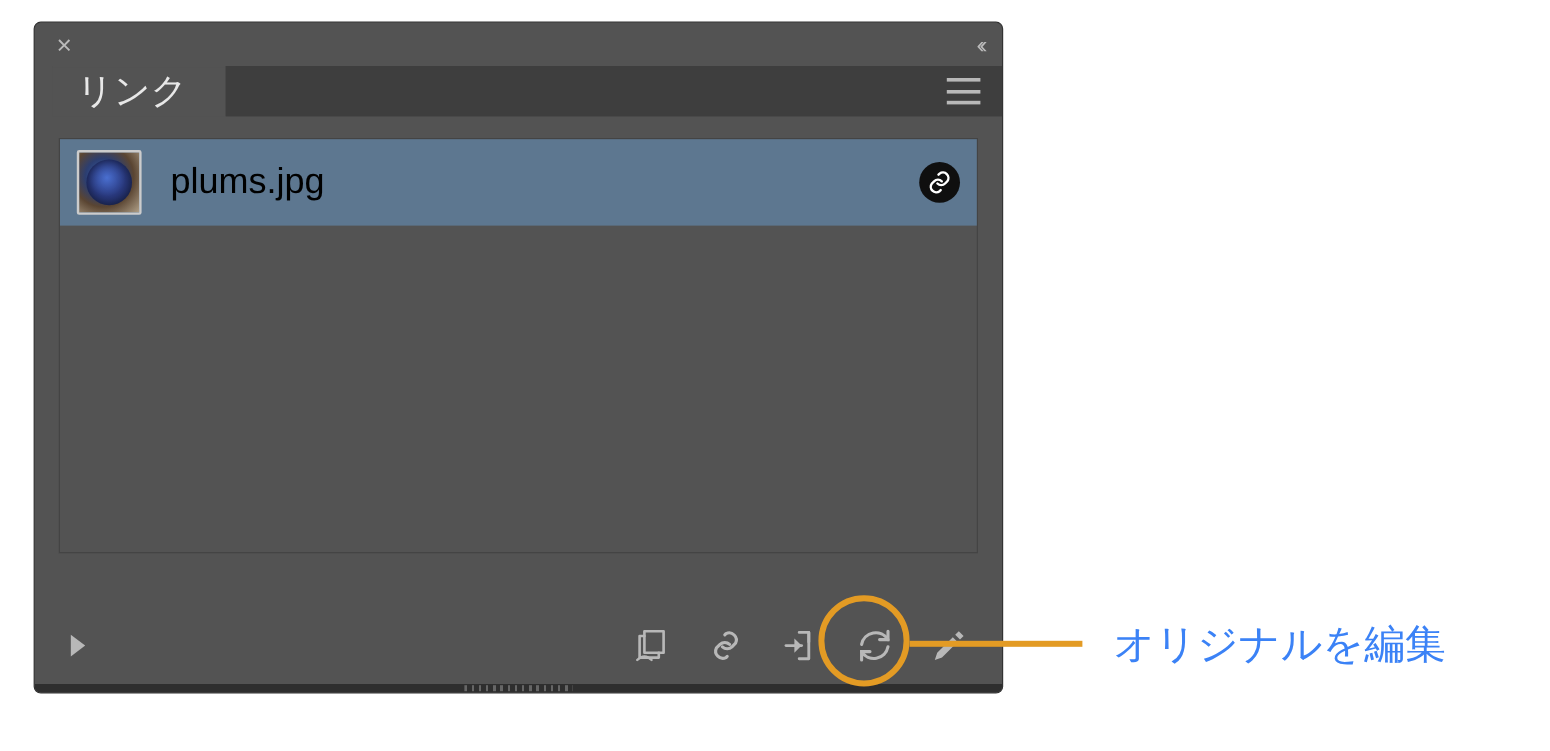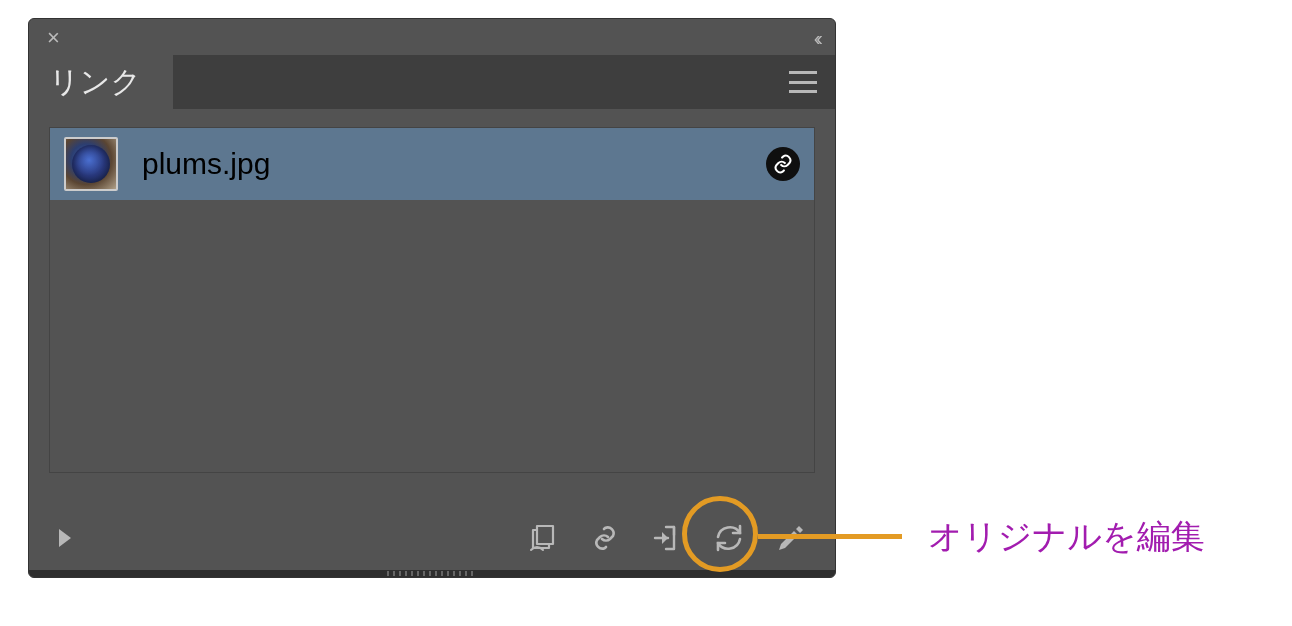--- a/index.html
+++ b/index.html
@@ -39,21 +39,22 @@
       right: 16px;
       top: 8px;
       color: #bbb;
       font-size: 20px;
       cursor: pointer;
       letter-spacing: -4px;
     }
     .tab-row {
       display: flex;
       align-items: stretch;
-      height: 54px;
+      height: 42px;
+      margin-left: 15px;
     }
     .tab-active {
       width: 144px;
       background: #535353;
       color: #e8e8e8;
       font-size: 30px;
       padding-left: 20px;
       display: flex;
       align-items: center;
       border-top: 1px solid #535353;
@@ -189,21 +190,21 @@
       top: 534px;
       width: 144px;
       height: 5px;
       background: #e39b24;
       pointer-events: none;
     }
     .callout-label {
       position: absolute;
       left: 928px;
       top: 514px;
-      color: #a21caf;
+      color: #3b82f6;
       font-size: 34px;
       font-weight: 400;
     }
   </style>
 </head>
 <body>
 
 <div class="panel">
 
   <div class="panel-header">

